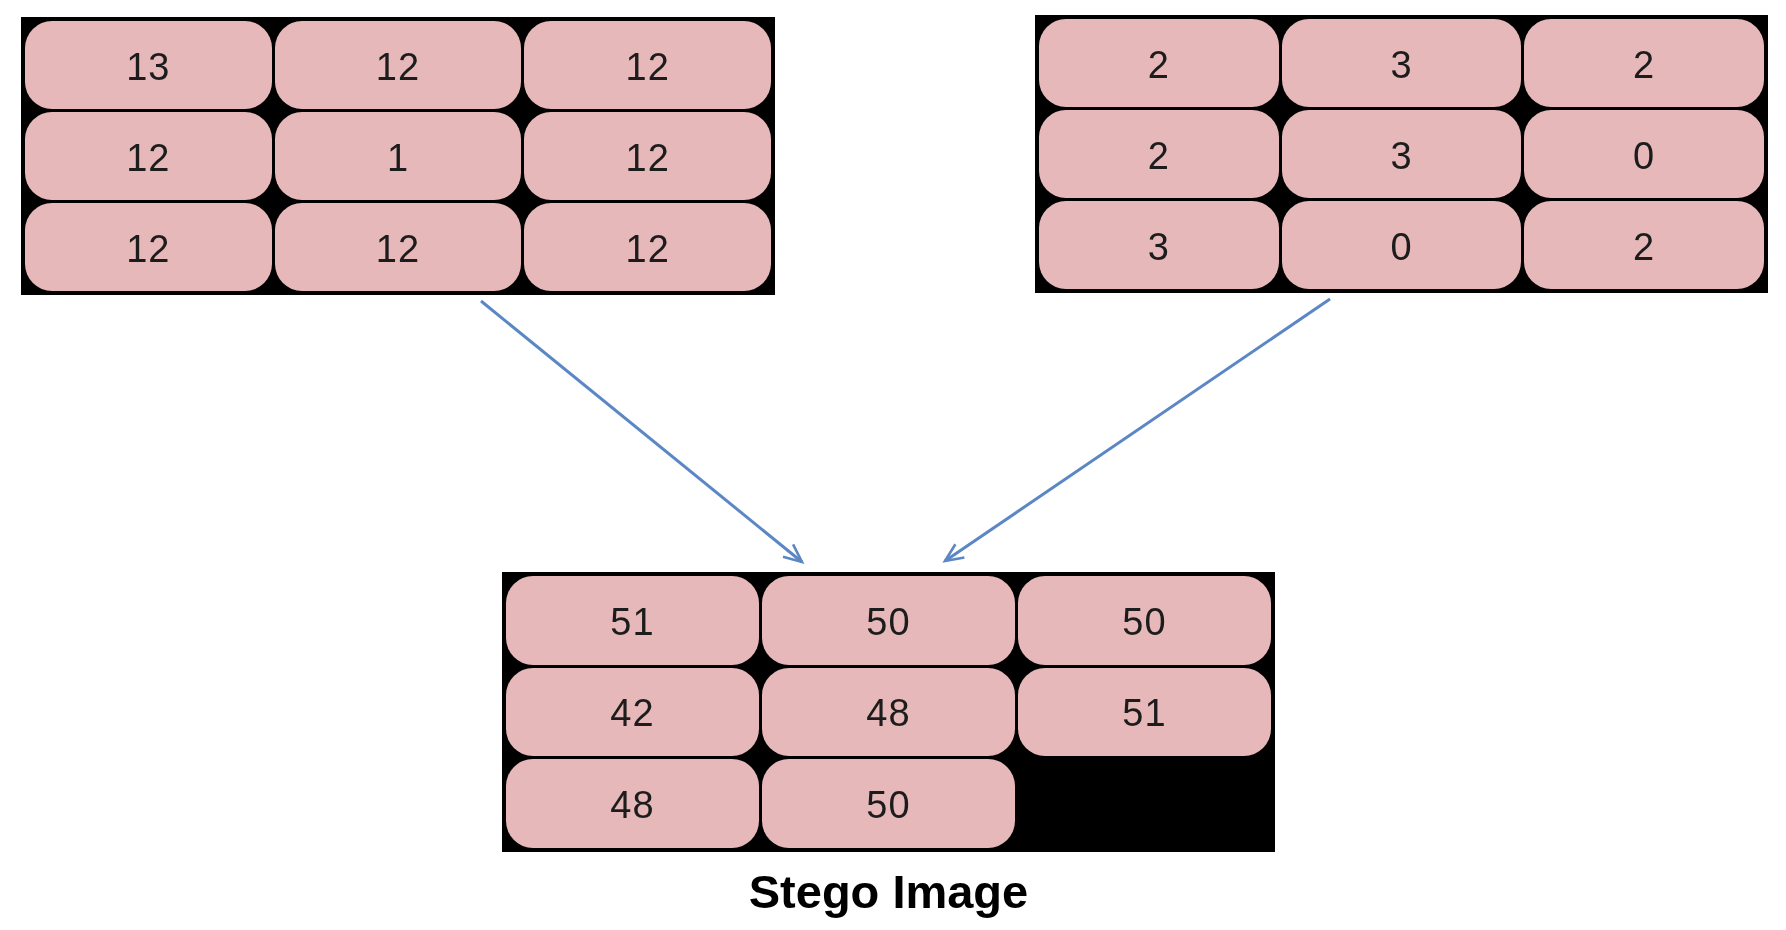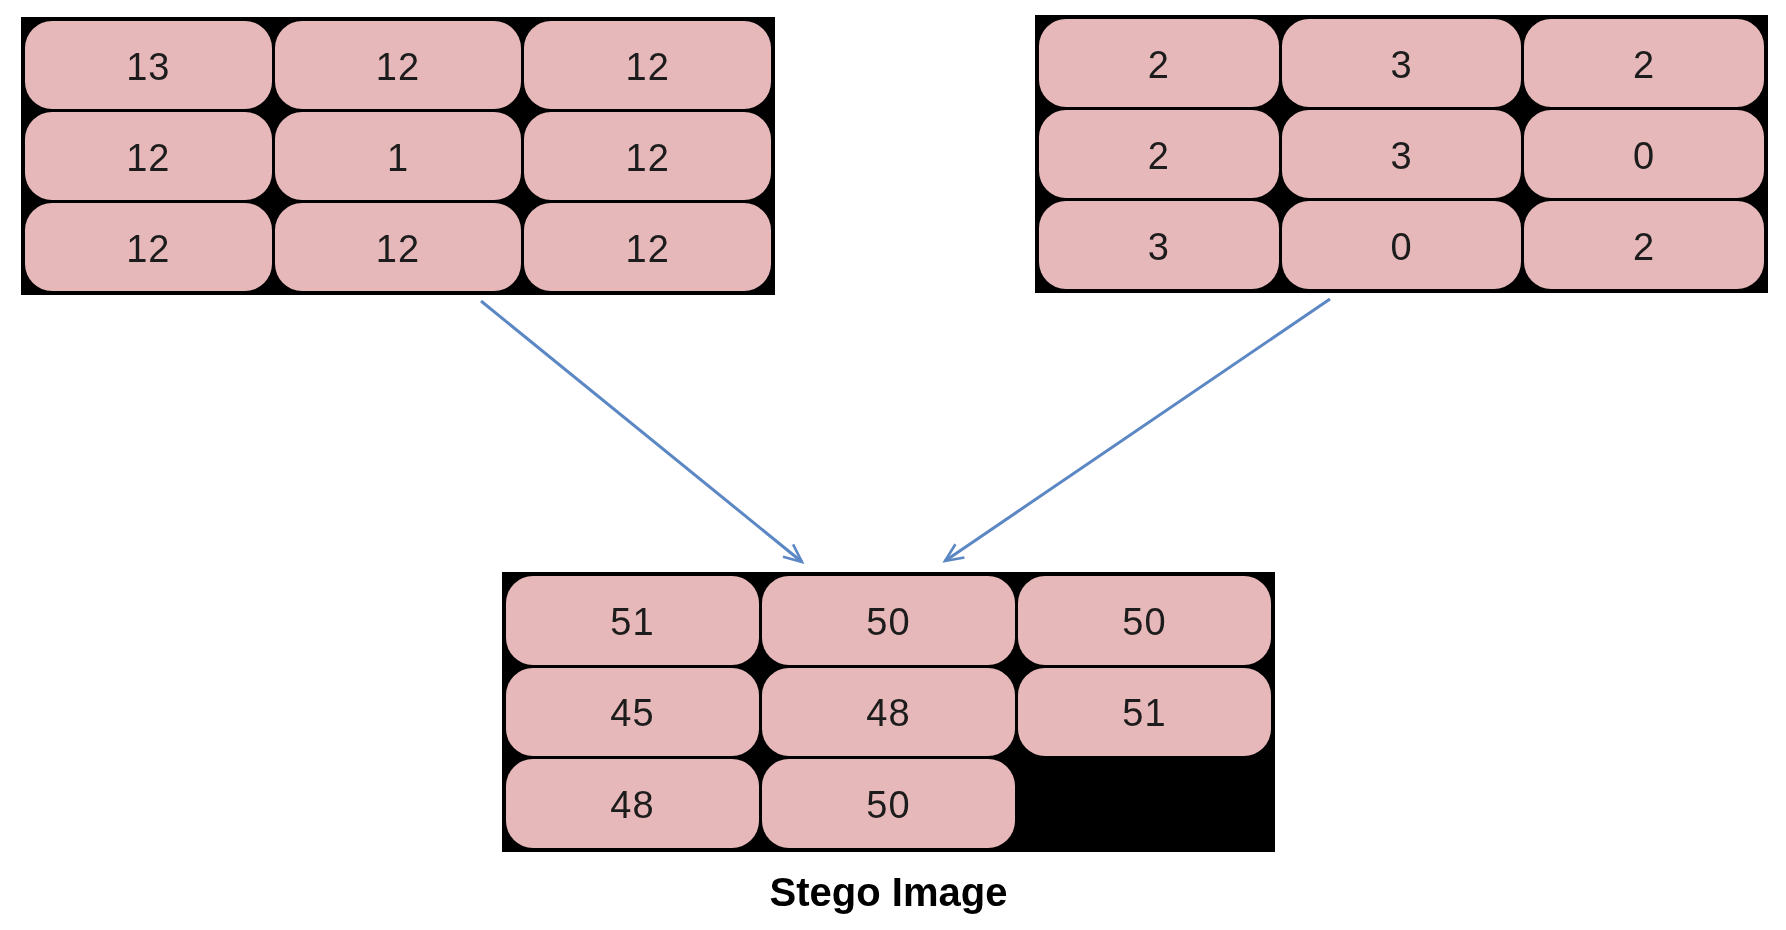--- a/index.html
+++ b/index.html
@@ -53,21 +53,21 @@
     padding-top: 4px;
     letter-spacing: 1px;
     border-radius: 27px;
   }
   .stego-caption {
     position: absolute;
     left: 502px;
     top: 868px;
     width: 773px;
     text-align: center;
-    font-size: 40px;
+    font-size: 47px;
     font-weight: bold;
     color: #000000;
     line-height: 48px;
   }
 </style>
 </head>
 <body>
 
 <div class="canvas">
 
@@ -102,21 +102,21 @@
     <div class="cell">0</div>
     <div class="cell">3</div>
     <div class="cell">0</div>
     <div class="cell">2</div>
   </div>
 
   <div class="matrix matrix-stego">
     <div class="cell">51</div>
     <div class="cell">50</div>
     <div class="cell">50</div>
-    <div class="cell">45</div>
+    <div class="cell">42</div>
     <div class="cell">48</div>
     <div class="cell">51</div>
     <div class="cell">48</div>
     <div class="cell">50</div>
   </div>
 
   <div class="stego-caption">Stego Image</div>
 
 </div>
 

